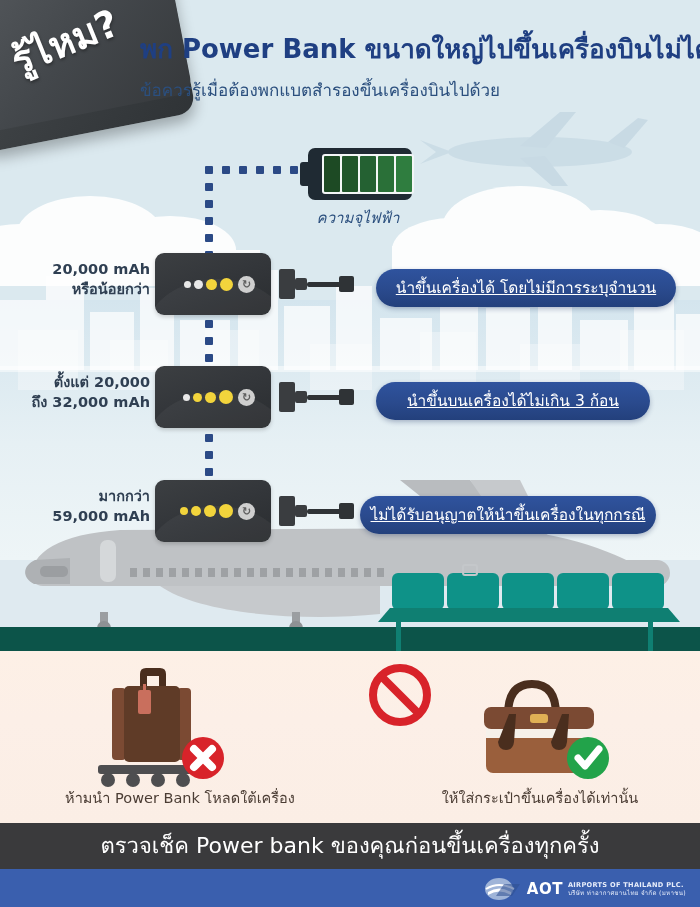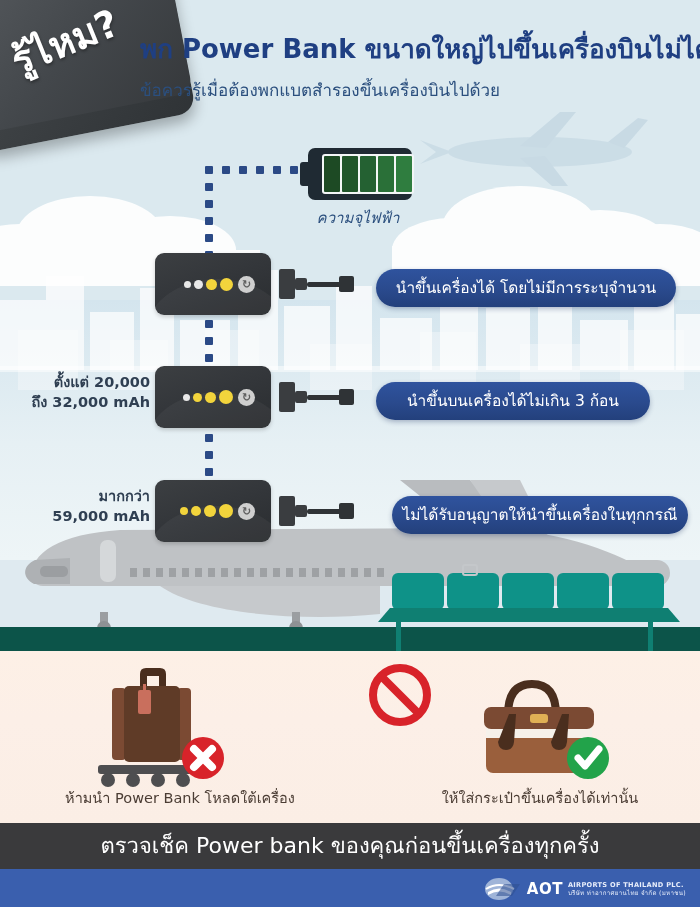--- a/index.html
+++ b/index.html
@@ -94,21 +94,21 @@
     position:absolute;top:24px;width:16px;height:30px;background:#3a3d40;border-radius:2px;
   }
   .conn-nub{position:absolute;top:33px;width:12px;height:12px;background:#3a3d40;border-radius:2px;}
   .cable{position:absolute;top:37px;height:5px;background:#2f3336;border-radius:2px;}
   .plug{position:absolute;top:31px;width:15px;height:16px;background:#2f3336;border-radius:2px;}
 
   .pill{
     position:absolute;height:38px;border-radius:19px;
     background:linear-gradient(180deg,#2f539e 0%,#2a4a8d 55%,#23407c 100%);
     color:#ffffff;font-size:15.5px;line-height:38px;text-align:center;
-    box-shadow:0 2px 5px rgba(20,40,90,.3);white-space:nowrap;
+    box-shadow:0 2px 5px rgba(20,40,90,.3);white-space:nowrap;text-decoration:underline;
   }
 
   
   .cap-under{
     position:absolute;color:#4a3c33;font-size:14.5px;text-align:center;white-space:nowrap;
   }
   .banner{
     position:absolute;left:270px;top:674px;width:118px;height:38px;
     background:linear-gradient(180deg,#f5ae34 0%,#f09c27 100%);
     border-radius:8px;color:#fffbea;font-size:21px;line-height:38px;
@@ -265,20 +265,21 @@
           <div class="cell" style="background: rgb(36, 97, 50);"></div>
           <div class="cell" style="background: rgb(42, 112, 56);"></div>
           <div class="cell" style="background: rgb(47, 125, 63);"></div>
         </div>
     </div>
   </div>
   <div class="batt-label">ความจุไฟฟ้า</div>
 
   <div id="rows-host">
       <div class="row" style="top: 245px;">
+        <div class="cap-label"><span>20,000 mAh</span><br><span>หรือน้อยกว่า</span></div>
         <div class="pb">
           <div class="pb-sheen"></div>
           <div class="leds">
             <div class="led" style="width: 7px; height: 7px; background: rgb(232, 232, 232);"></div>
             <div class="led" style="width: 9px; height: 9px; background: rgb(232, 232, 232);"></div>
             <div class="led" style="width: 11px; height: 11px; background: rgb(242, 212, 60);"></div>
             <div class="led" style="width: 13px; height: 13px; background: rgb(242, 212, 60);"></div>
             <div class="pwr">↻</div>
           </div>
         </div>
@@ -315,21 +316,21 @@
             <div class="led" style="width: 10px; height: 10px; background: rgb(242, 212, 60);"></div>
             <div class="led" style="width: 12px; height: 12px; background: rgb(242, 212, 60);"></div>
             <div class="led" style="width: 14px; height: 14px; background: rgb(242, 212, 60);"></div>
             <div class="pwr">↻</div>
           </div>
         </div>
         <div class="connector" style="left: 279px;"></div>
         <div class="conn-nub" style="left: 295px;"></div>
         <div class="cable" style="left: 307px; width: 34px;"></div>
         <div class="plug" style="left: 339px;"></div>
-        <div class="pill" style="left: 392px; top: 24px; width: 296px;">ไม่ได้รับอนุญาตให้นำขึ้นเครื่องในทุกกรณี</div>
+        <div class="pill" style="left: 360px; top: 24px; width: 296px;">ไม่ได้รับอนุญาตให้นำขึ้นเครื่องในทุกกรณี</div>
       </div>
     </div>
 
   <div class="tealband"></div>
   <svg class="svgfull" viewBox="0 0 700 907" style="pointer-events:none">
     <g id="suitcase-host">
         <rect x="392" y="573" width="52" height="37" rx="6" fill="#0e9288"></rect>
         <rect x="447" y="573" width="52" height="37" rx="6" fill="#0e9288"></rect>
         <rect x="502" y="573" width="52" height="37" rx="6" fill="#0e9288"></rect>
         <rect x="557" y="573" width="52" height="37" rx="6" fill="#0e9288"></rect>

